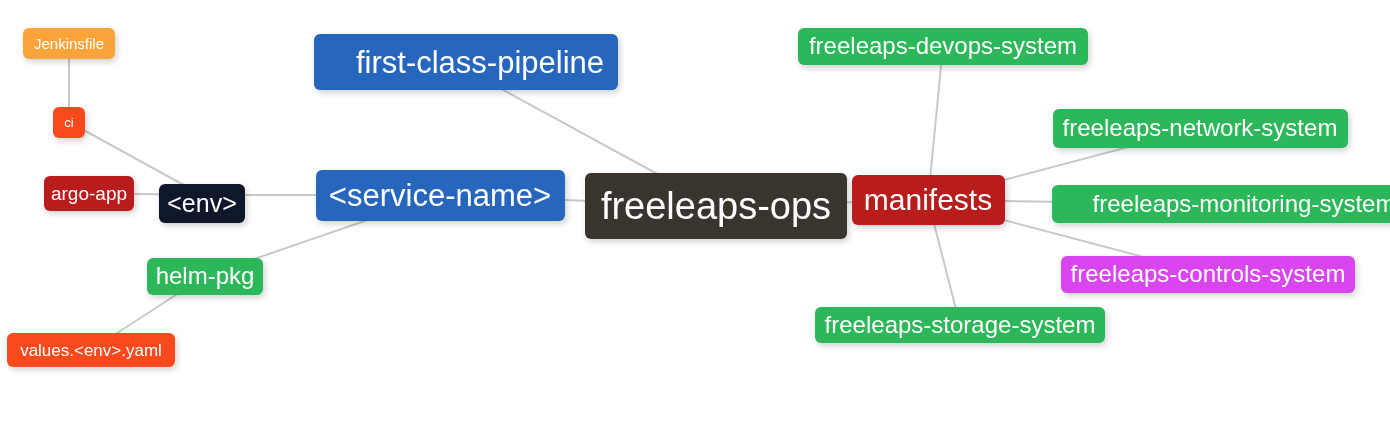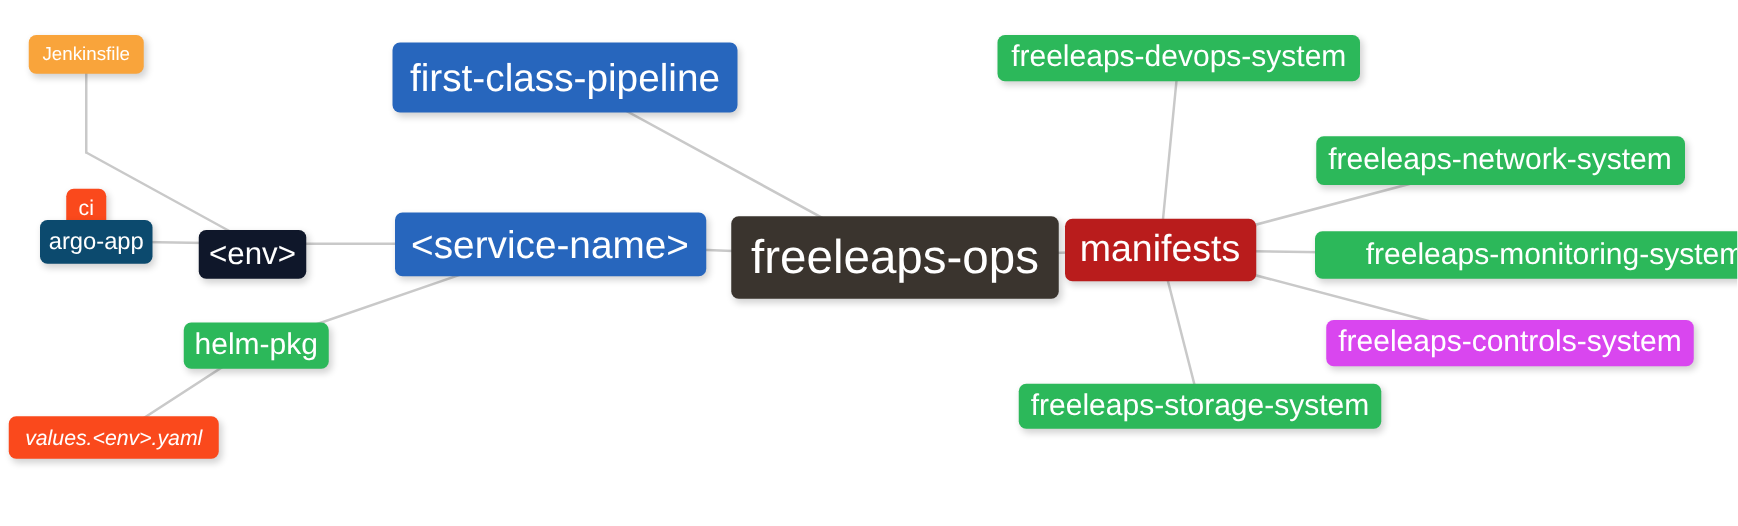--- a/index.html
+++ b/index.html
@@ -38,26 +38,26 @@
       <line x1="440" y1="195" x2="716" y2="206" stroke="#c9c9c9" stroke-width="2" stroke-linecap="round"></line>
       <line x1="716" y1="206" x2="928" y2="200" stroke="#c9c9c9" stroke-width="2" stroke-linecap="round"></line>
       <line x1="928" y1="200" x2="943" y2="46" stroke="#c9c9c9" stroke-width="2" stroke-linecap="round"></line>
       <line x1="928" y1="200" x2="1200" y2="128" stroke="#c9c9c9" stroke-width="2" stroke-linecap="round"></line>
       <line x1="928" y1="200" x2="1212" y2="204" stroke="#c9c9c9" stroke-width="2" stroke-linecap="round"></line>
       <line x1="928" y1="200" x2="1208" y2="274" stroke="#c9c9c9" stroke-width="2" stroke-linecap="round"></line>
       <line x1="928" y1="200" x2="960" y2="325" stroke="#c9c9c9" stroke-width="2" stroke-linecap="round"></line>
     </svg>
   <div id="nodes-layer">
       <div class="node" style="left: 23px; top: 27.5px; width: 92px; height: 31px; font-size: 15px; background: rgb(249, 164, 59);">Jenkinsfile</div>
-      <div class="node" style="left: 53px; top: 106.5px; width: 32px; height: 31px; font-size: 17px; background: rgb(250, 73, 28); margin-top: 44px;">ci</div>
-      <div class="node" style="left: 32px; top: 175.5px; width: 90px; height: 35px; font-size: 19px; background: #0c4a6e;">argo-app</div>
+      <div class="node" style="left: 53px; top: 106.5px; width: 32px; height: 31px; font-size: 13px; background: rgb(250, 73, 28);">ci</div>
+      <div class="node" style="left: 44px; top: 175.5px; width: 90px; height: 35px; font-size: 19px; background: #b91c1c;">argo-app</div>
       <div class="node" style="left: 159px; top: 184px; width: 86px; height: 39px; font-size: 25px; background: #0f172a;">&lt;env&gt;</div>
       <div class="node" style="left: 147px; top: 257.5px; width: 116px; height: 37px; font-size: 24px; background: rgb(44, 184, 90);">helm-pkg</div>
-      <div class="node" style="left: 7px; top: 333px; width: 168px; height: 34px; font-size: 17px; background: rgb(250, 73, 28); font-style: italic;">values.&lt;env&gt;.yaml</div>
-      <div class="node" style="left: 314px; top: 34px; width: 276px; height: 56px; font-size: 31px; background: rgb(39, 102, 189);">first-class-pipeline</div>
+      <div class="node" style="left: 7px; top: 333px; width: 168px; height: 34px; font-size: 17px; background: rgb(250, 73, 28);">values.&lt;env&gt;.yaml</div>
+      <div class="node" style="left: 314px; top: 34px; width: 276px; height: 56px; font-size: 31px; background: rgb(39, 102, 189); padding-left: 28px;">first-class-pipeline</div>
       <div class="node" style="left: 315.5px; top: 169.5px; width: 249px; height: 51px; font-size: 31px; background: rgb(39, 102, 189);">&lt;service-name&gt;</div>
       <div class="node" style="left: 585px; top: 173px; width: 262px; height: 66px; font-size: 38px; background: rgb(58, 52, 46);">freeleaps-ops</div>
       <div class="node" style="left: 851.5px; top: 175px; width: 153px; height: 50px; font-size: 30px; background: #b91c1c;">manifests</div>
       <div class="node" style="left: 798px; top: 27.5px; width: 290px; height: 37px; font-size: 24px; background: rgb(44, 184, 90);">freeleaps-devops-system</div>
       <div class="node" style="left: 1052.5px; top: 108.5px; width: 295px; height: 39px; font-size: 24px; background: rgb(44, 184, 90);">freeleaps-network-system</div>
       <div class="node" style="left: 1051.5px; top: 185px; width: 321px; height: 38px; font-size: 24px; background: rgb(44, 184, 90); padding-left: 32px;">freeleaps-monitoring-system</div>
       <div class="node" style="left: 1061px; top: 255.5px; width: 294px; height: 37px; font-size: 24px; background: #d946ef;">freeleaps-controls-system</div>
       <div class="node" style="left: 815px; top: 307px; width: 290px; height: 36px; font-size: 24px; background: rgb(44, 184, 90);">freeleaps-storage-system</div>
     </div>
 </div>

